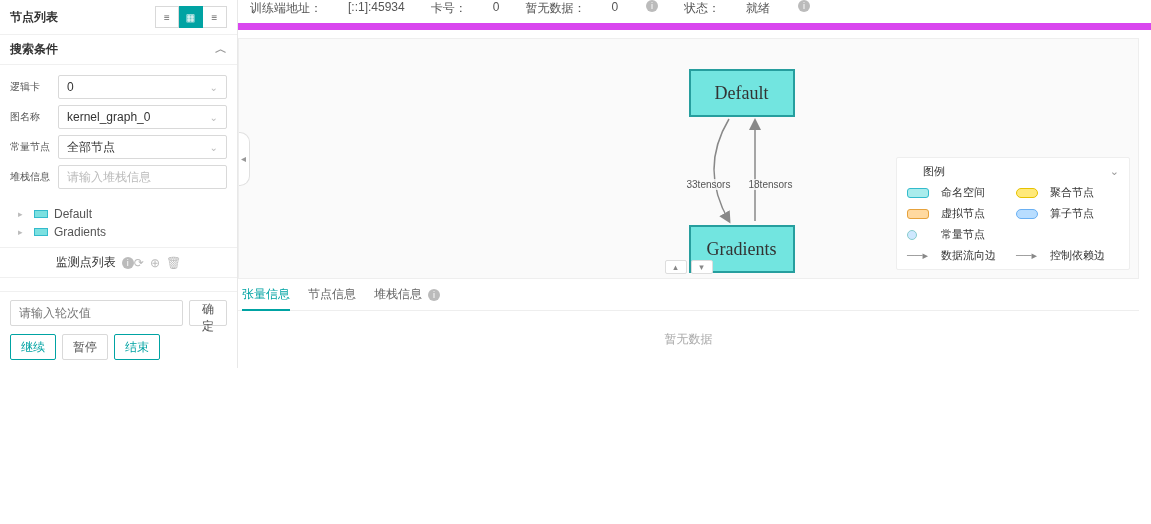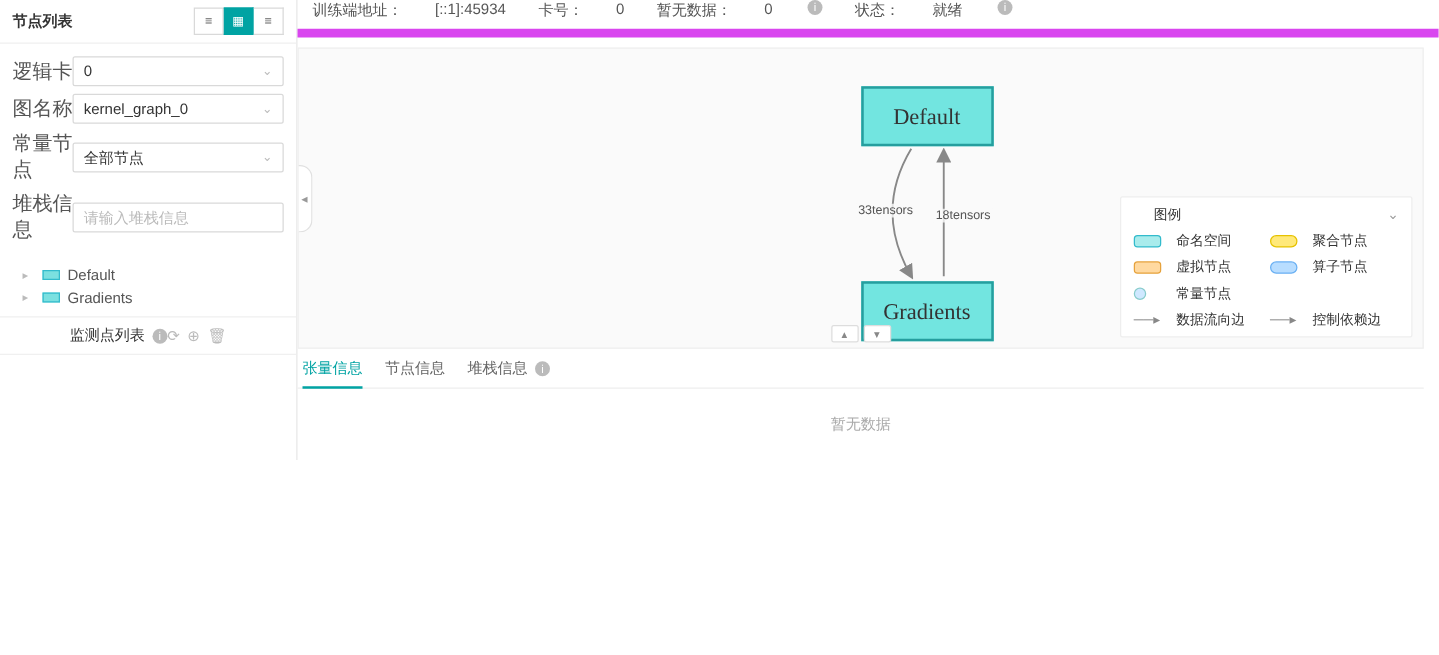--- a/index.html
+++ b/index.html
@@ -9,21 +9,21 @@
 .side-header { display: flex; align-items: center; justify-content: space-between; padding: 6px 10px; border-bottom: 1px solid #f0f0f0; }
 .side-title { font-weight: bold; font-size: 12px; }
 .view-btns { display: flex; }
 .view-btn { width: 24px; height: 22px; border: 1px solid #d9d9d9; background: #fff; display: flex; align-items: center; justify-content: center; cursor: pointer; font-size: 10px; color: #666; }
 .view-btn.active { background: #00a3a3; color: #fff; border-color: #00a3a3; }
 .view-btn + .view-btn { border-left: none; }
 .search-header { display: flex; align-items: center; justify-content: space-between; padding: 6px 10px; border-bottom: 1px solid #f0f0f0; font-weight: bold; }
 .chevron { cursor: pointer; color: #999; }
 .form { padding: 4px 10px; }
 .form-row { display: flex; align-items: center; margin: 6px 0; }
-.form-label { width: 48px; font-size: 16px; color: #555; }
+.form-label { width: 48px; font-size: 10px; color: #555; }
 .form-control { flex: 1; }
 .select, .input { width: 100%; height: 24px; border: 1px solid #d9d9d9; border-radius: 2px; padding: 0 8px; font-size: 12px; color: #333; background: #fff; display: flex; align-items: center; justify-content: space-between; }
 .select { cursor: pointer; }
 .select-caret { color: #bbb; font-size: 10px; }
 .input::placeholder { color: #bbb; }
 .tree { padding: 6px 10px; flex: 0 0 auto; }
 .tree-item { display: flex; align-items: center; padding: 2px 0 2px 8px; cursor: pointer; }
 .tree-caret { color: #bbb; font-size: 9px; width: 10px; }
 .tree-rect { width: 14px; height: 8px; background: #7be0e0; border: 1px solid #3bc; margin: 0 6px; }
 .tree-label { color: #555; }
@@ -40,22 +40,22 @@
 .main { flex: 1; display: flex; flex-direction: column; position: relative; }
 .topbar { height: 30px; display: flex; align-items: flex-start; gap: 26px; padding: 0 12px; font-size: 12px; color: #555; border-bottom: 7px solid #d946ef; }
 .info-i { display: inline-flex; width: 12px; height: 12px; border-radius: 50%; background: #bbb; color: #fff; font-size: 9px; align-items: center; justify-content: center; margin-left: 2px; cursor: pointer; }
 .canvas { flex: 1; background: #fafafa; margin: 8px 12px 0 0; border: 1px solid #eee; position: relative; overflow: hidden; }
 .collapse-handle { position: absolute; left: -1px; top: 50%; transform: translateY(-50%); width: 12px; height: 54px; border: 1px solid #e0e0e0; border-left: none; border-radius: 0 10px 10px 0; background: #fff; display: flex; align-items: center; justify-content: center; color: #999; cursor: pointer; font-size: 10px; z-index: 2; }
 .graph { position: absolute; left: 50%; top: 30px; transform: translateX(-50%); }
 .node { width: 106px; height: 48px; border: 2px solid #269e9e; background: #72e5e0; display: flex; align-items: center; justify-content: center; font-family: "Times New Roman", serif; font-size: 18px; color: #333; position: absolute; }
 .node.default { left: 0; top: 0; }
 .node.gradients { left: 0; top: 156px; }
 .edge-label { position: absolute; font-size: 10px; color: #555; background: rgba(250,250,250,0.8); padding: 0 2px; }
-.edge-label.l1 { left: -4px; top: 94px; }
-.edge-label.l2 { left: 58px; top: 98px; }
+.edge-label.l1 { left: -4px; top: 110px; }
+.edge-label.l2 { left: 58px; top: 110px; }
 svg.edges { position: absolute; left: 0; top: 0; width: 106px; height: 210px; pointer-events: none; }
 .pager { position: absolute; left: 50%; bottom: 4px; transform: translateX(-50%); display: flex; gap: 4px; }
 .pager-btn { width: 22px; height: 14px; border: 1px solid #ddd; background: #fff; border-radius: 2px; display: flex; align-items: center; justify-content: center; font-size: 9px; color: #888; cursor: pointer; }
 .legend { position: absolute; right: 8px; bottom: 8px; width: 234px; background: #fff; border: 1px solid #eee; border-radius: 2px; padding: 6px 10px; font-size: 11px; }
 .legend-head { display: flex; justify-content: space-between; align-items: center; margin-bottom: 6px; padding-left: 16px; }
 .legend-grid { display: grid; grid-template-columns: 28px 1fr 28px 1fr; row-gap: 6px; column-gap: 6px; align-items: center; }
 .lg-shape { display: inline-block; }
 .lg-rect { width: 22px; height: 10px; border-radius: 3px; }
 .lg-ns { background: #a9ecec; border: 1px solid #3bc; }
 .lg-virt { background: #ffd9a0; border: 1px solid #e6a23c; }
@@ -82,20 +82,24 @@
 <div class="app">
   <div class="sidebar">
     <div class="side-header">
       <span class="side-title">节点列表</span>
       <div class="view-btns">
         <div class="view-btn">≡</div>
         <div class="view-btn active">▦</div>
         <div class="view-btn">≡</div>
       </div>
     </div>
+    <div class="search-header">
+      <span>搜索条件</span>
+      <span class="chevron">︿</span>
+    </div>
     <div class="form">
       <div class="form-row">
         <div class="form-label">逻辑卡</div>
         <div class="form-control">
           <div class="select">
             <span>0</span>
             <span class="select-caret">⌄</span>
           </div>
         </div>
       </div>
@@ -142,20 +146,31 @@
         <span>监测点列表</span>
         <span class="info-i">i</span>
       </span>
       <div class="watch-icons">
         <span>⟳</span>
         <span>⊕</span>
         <span>🗑</span>
       </div>
     </div>
     <div class="watch-body"></div>
+    <div class="bottom-bar">
+      <div class="bottom-row1">
+        <input class="round-input" placeholder="请输入轮次值" style="">
+        <button class="btn">确定</button>
+      </div>
+      <div class="bottom-row2">
+        <button class="btn primary">继续</button>
+        <button class="btn">暂停</button>
+        <button class="btn primary">结束</button>
+      </div>
+    </div>
   </div>
 
   <div class="main">
     <div class="topbar">
       <span>训练端地址：</span>
       <span>[::1]:45934</span>
       <span>卡号：</span>
       <span>0</span>
       <span>暂无数据：</span>
       <span>0</span>

